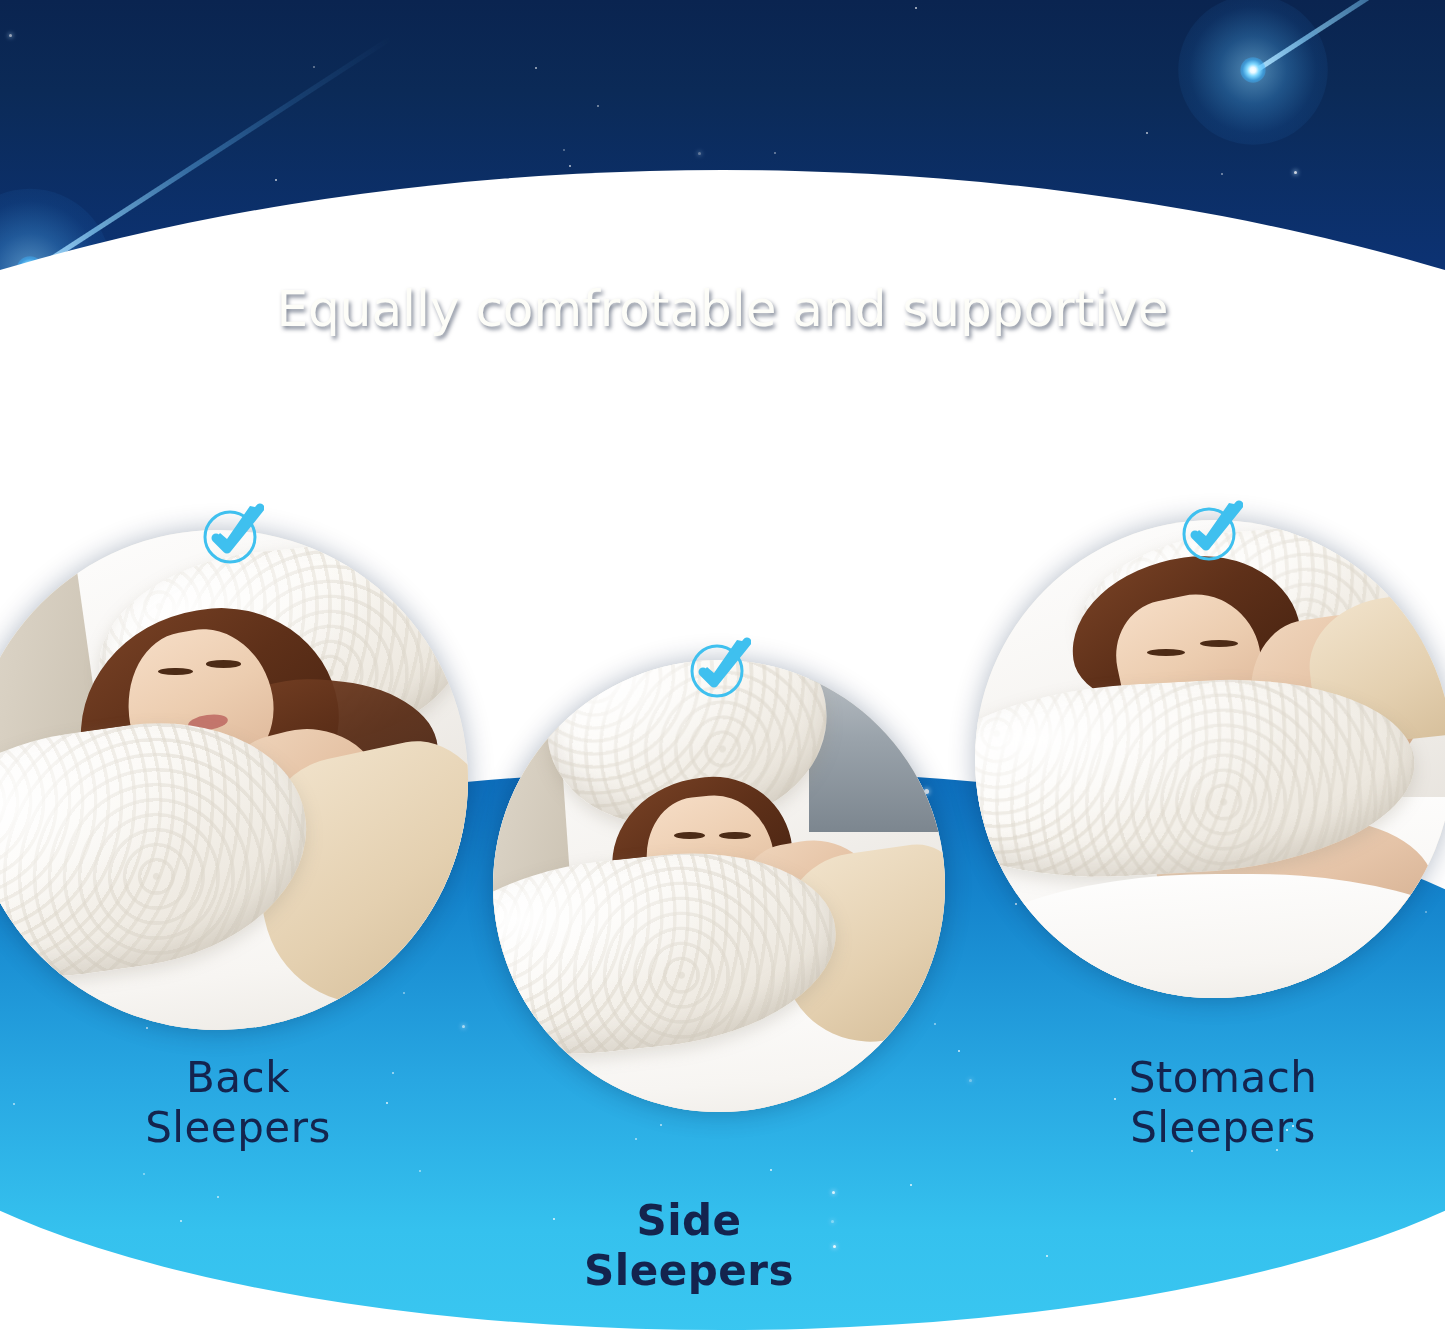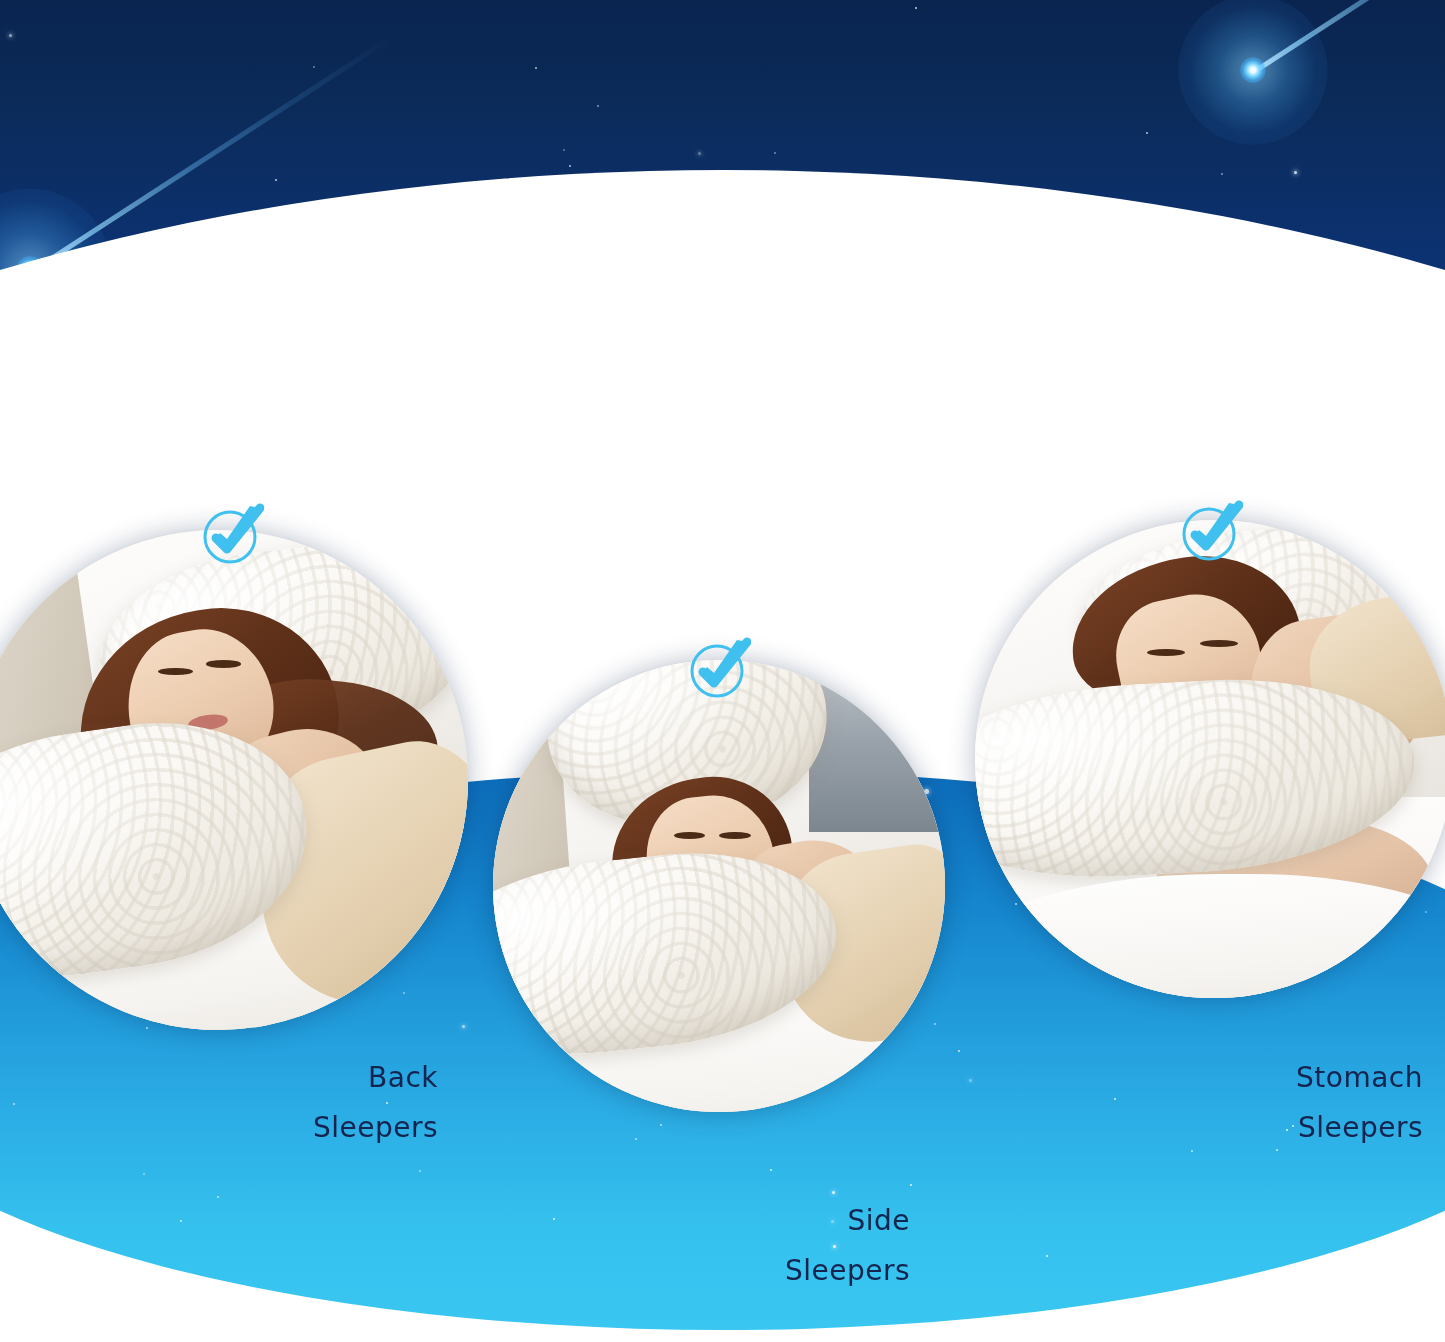--- a/index.html
+++ b/index.html
@@ -181,23 +181,23 @@
   .blanket {
     background: linear-gradient(175deg, #ffffff 0%, #f7f5f2 55%, #e6e2db 100%);
   }
 
   
   .check-badge { position: absolute; width: 64px; height: 64px; }
 
   
   .sleeper-label {
     position: absolute;
-    text-align: right;
+    text-align: center;
     color: #14244e;
-    font-size: 28px;
+    font-size: 42px;
     line-height: 50px;
     font-weight: 500;
     letter-spacing: 0.5px;
     white-space: pre-line;
   }
 </style>
 </head>
 <body>
 
 <div id="stage">
@@ -339,20 +339,21 @@
       <div class="meteor" style="left: 1253px; top: 70px;">
         <div class="tail" style="width: 340px; transform: rotate(-33deg);"></div>
         <div class="halo" style="transform: scale(1.15);"></div>
         <div class="head" style="transform: scale(1.15);"></div>
       </div>
     </div>
   <div class="sky-arc-mask"></div>
 
 
   <div id="subhead">
+    <span class="l1">Equally comfrotable and supportive</span>
   </div>
 
   <div class="photo-circle" style="left:-32px; top:530px; width:500px; height:500px;">
     <div class="sc bed-sheet"></div>
     <div class="sc headboard" style="left:-10%; top:-6%; width:34%; height:62%;"></div>
     <div class="sc blanket" style="left:-10%; top:62%; width:125%; height:48%; transform:rotate(-4deg);"></div>
 
     <div class="sc pillow" style="left:26%; top:4%; width:74%; height:40%; transform:rotate(-6deg);"></div>
 
     <div class="sc hair" style="left:22%; top:16%; width:52%; height:42%;
@@ -407,21 +408,21 @@
 
     <div class="sc pillow" style="left:-16%; top:44%; width:92%; height:42%; transform:rotate(-6deg);"></div>
   </div>
 
   <svg class="check-badge" style="left:687px; top:637px;" viewBox="0 0 64 64">
     <circle cx="30" cy="34" r="25" fill="none" stroke="#3fc0ef" stroke-width="3"></circle>
     <path d="M16 35 L27 46 L60 5 L50 3 L27 36 L20 30 Z" fill="#3fc0ef"></path>
     <path d="M16 35 L27 46 L60 5" fill="none" stroke="#3fc0ef" stroke-width="9" stroke-linecap="round" stroke-linejoin="round"></path>
   </svg>
 
-  <div class="sleeper-label" style="left:510px; top:1196px; width:400px;">Side
+  <div class="sleeper-label" style="left:489px; top:1196px; width:400px;font-weight:bold;">Side
 Sleepers</div>
 
   <div class="photo-circle" style="left:975px; top:520px; width:478px; height:478px;">
     <div class="sc bed-sheet"></div>
     <div class="sc blanket" style="left:-12%; top:58%; width:128%; height:52%;"></div>
 
     <div class="sc pillow" style="left:22%; top:2%; width:76%; height:34%; transform:rotate(-4deg);"></div>
 
     <div class="sc hair" style="left:20%; top:8%; width:48%; height:32%;
                 border-radius:54% 46% 36% 58% / 56% 56% 44% 44%; transform:rotate(-8deg);"></div>

